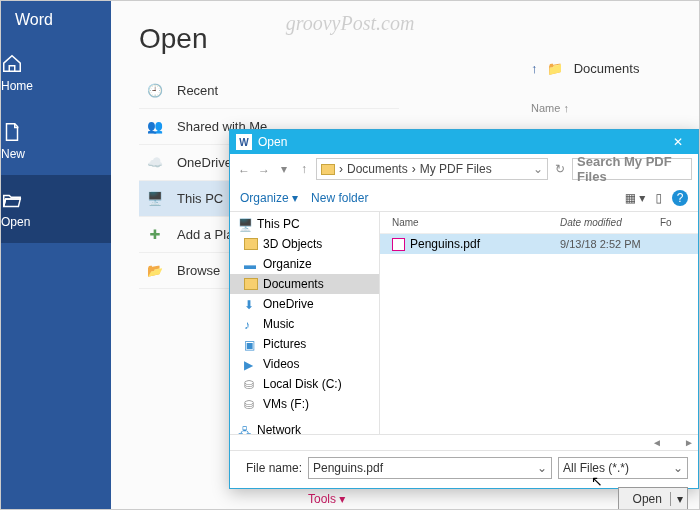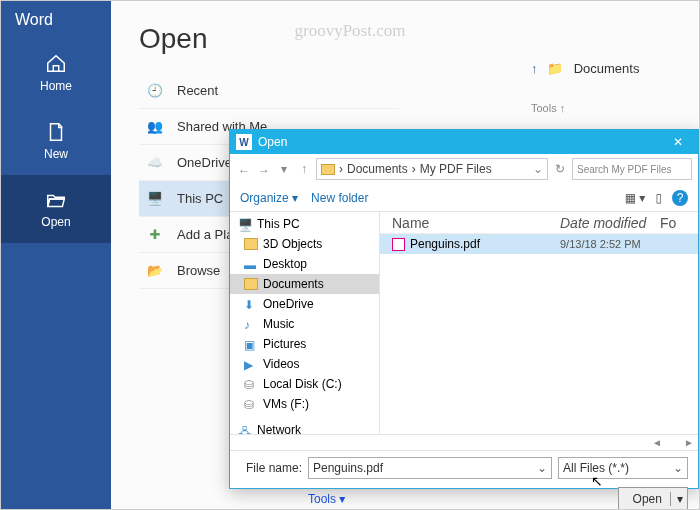--- a/index.html
+++ b/index.html
@@ -4,21 +4,21 @@
 <style>
   * { box-sizing: border-box; font-family: "Segoe UI", Arial, sans-serif; }
   body { margin: 0; width: 700px; height: 510px; overflow: hidden; background: #fff; position: relative; }
   .frame { width: 700px; height: 510px; border: 1px solid #ccc; position: relative; overflow: hidden; }
 
   
   .word-top { position: absolute; left: 0; top: 0; right: 0; height: 18px; background: #fafafa; }
   .word-top span { font-size: 11px; color: #888; }
   .sidebar { position: absolute; left: 0; top: 0; width: 110px; height: 510px; background: #2b579a; color: #fff; }
   .sidebar .brand { font-size: 16px; padding: 10px 14px; }
-  .nav-item { display: flex; flex-direction: column; align-items: center; padding: 14px 0; font-size: 12px; cursor: pointer; }
+  .nav-item { display: flex; flex-direction: column; padding: 14px 0; font-size: 12px; cursor: pointer; }
   .nav-item.selected { background: #1e3f73; }
   .nav-icon { width: 22px; height: 22px; margin-bottom: 4px; }
   .main { position: absolute; left: 110px; top: 0; right: 0; bottom: 0; background: #fbfbfb; padding: 22px 28px; }
   .main h1 { font-weight: 300; font-size: 28px; margin: 0 0 18px 0; color: #333; }
   .open-list { width: 260px; }
   .open-item { display: flex; align-items: center; height: 36px; font-size: 13px; color: #333; border-bottom: 1px solid #eee; padding-left: 6px; gap: 12px; cursor: pointer; }
   .open-item.selected { background: #d6e5f3; }
   .open-item .iconbox { width: 20px; height: 20px; display: flex; align-items: center; justify-content: center; }
   .right-col { position: absolute; left: 420px; top: 60px; }
   .right-col .up { display: flex; align-items: center; gap: 10px; font-size: 13px; color: #333; }
@@ -27,52 +27,52 @@
   
   .dialog { position: absolute; left: 228px; top: 128px; width: 470px; height: 360px; background: #fff; border: 1px solid #2fa7d8; box-shadow: 0 4px 16px rgba(0,0,0,0.25); }
   .titlebar { height: 24px; background: #1fb0e6; color: #fff; display: flex; align-items: center; font-size: 12px; }
   .titlebar .wicon { width: 16px; height: 16px; margin: 0 6px; background: #fff; display: flex; align-items: center; justify-content: center; color: #2b579a; font-size: 10px; font-weight: bold; }
   .titlebar .title { flex: 1; }
   .titlebar .x { width: 40px; text-align: center; cursor: pointer; }
   .addrbar { height: 30px; display: flex; align-items: center; padding: 0 6px; gap: 4px; font-size: 12px; color: #444; }
   .addrbar .navbtn { color: #888; width: 16px; text-align: center; cursor: pointer; }
   .addrbar .path { flex: 1; border: 1px solid #ccc; height: 22px; display: flex; align-items: center; padding: 0 4px; gap: 4px; }
   .addrbar .path .fld { width: 14px; height: 11px; background: #f7cf6e; border: 1px solid #caa53f; }
-  .addrbar .search { width: 120px; border: 1px solid #ccc; height: 22px; padding: 8px 4px; color: #888; font-size: 10px; display: flex; align-items: center; }
+  .addrbar .search { width: 120px; border: 1px solid #ccc; height: 22px; padding: 8px 4px; color: #888; font-size: 13px; display: flex; align-items: center; font-weight: bold; }
   .toolbar { height: 28px; border-bottom: 1px solid #e3e3e3; display: flex; align-items: center; padding: 0 10px; font-size: 12px; color: #1a6fb3; gap: 13px; }
   .toolbar .right { margin-left: auto; display: flex; gap: 10px; align-items: center; color: #555; }
   .toolbar .hbtn { cursor: pointer; }
   .body { display: flex; height: 222px; }
   .tree { width: 150px; border-right: 1px solid #e3e3e3; overflow: auto; font-size: 12px; padding: 2px 0; }
   .tree-item { display: flex; align-items: center; height: 20px; padding-left: 8px; gap: 5px; cursor: pointer; white-space: nowrap; }
   .tree-item.child { padding-left: 14px; }
   .tree-item.sel { background: #d8d8d8; }
   .tree-item .ticon { width: 14px; height: 12px; }
   .folder-ico { background: #f7cf6e; border: 1px solid #caa53f; }
   .list { flex: 1; font-size: 12px; }
-  .list-hdr { display: flex; height: 22px; align-items: center; border-bottom: 1px solid #eee; color: #555; font-size: 14px; }
+  .list-hdr { display: flex; height: 22px; align-items: center; border-bottom: 1px solid #eee; color: #555; font-size: 10px; }
   .list-hdr .c1 { width: 180px; padding-left: 12px; }
   .list-hdr .c2 { width: 100px; font-style: italic; }
   .list-row { display: flex; height: 20px; align-items: center; background: #cce6f7; cursor: pointer; }
   .list-row .c1 { width: 180px; padding-left: 12px; display: flex; gap: 5px; align-items: center; }
   .list-row .c2 { width: 100px; color: #555; font-size: 11px; }
   .list-row .pdficon { width: 13px; height: 13px; background: #fff; border: 1px solid #d08; }
   .scrollbar { height: 16px; border-top: 1px solid #e3e3e3; display: flex; justify-content: flex-end; align-items: center; padding: 0 4px; color: #888; font-size: 10px; }
   .footer { border-top: 1px solid #e3e3e3; padding: 6px 10px; font-size: 12px; color: #333; }
   .footer .row1 { display: flex; align-items: center; gap: 6px; margin-bottom: 8px; justify-content: space-between; }
   .footer .row1 .lbl { width: 62px; text-align: right; }
   .footer .row1 .fname { flex: 1; border: 1px solid #aaa; height: 22px; padding: 0 4px; display: flex; align-items: center; }
   .footer .row1 .filter { width: 130px; border: 1px solid #aaa; height: 22px; padding: 0 4px; display: flex; align-items: center; justify-content: space-between; }
   .footer .row2 { display: flex; align-items: center; justify-content: flex-end; gap: 8px; }
-  .footer .row2 .tools { margin-right: auto; margin-left: 68px; color: #1d4ed8; cursor: pointer; }
+  .footer .row2 .tools { margin-right: auto; margin-left: 68px; color: #be185d; cursor: pointer; }
   .btn { border: 1px solid #999; height: 24px; padding: 0 14px; background: #efefef; display: flex; align-items: center; cursor: pointer; font-size: 12px; }
   .btn.open { padding-right: 4px; }
   .btn.open .dd { border-left: 1px solid #999; padding-left: 6px; margin-left: 8px; }
 
-  .watermark { position: absolute; top: 20px; left: 50%; transform: translateX(-50%); font-family: Georgia, serif; font-size: 17px; color: rgba(0,0,0,0.18); pointer-events: none; }
+  .watermark { position: absolute; top: 11px; left: 50%; transform: translateX(-50%); font-family: Georgia, serif; font-size: 20px; color: rgba(0,0,0,0.18); font-style: italic; pointer-events: none; }
   .cursor { position: absolute; left: 590px; top: 472px; font-size: 14px; pointer-events: none; }
 </style>
 </head>
 <body>
 
 <div class="frame">
   <div class="word-top">
     <span style="position:absolute; left:50%; transform:translateX(-50%);">Word</span>
     <span style="position:absolute; right:14px; color:#aaa; font-size:10px;">Lori Kaufman</span>
   </div>
@@ -129,21 +129,21 @@
         <span class="iconbox">📂</span>
         <span>Browse</span>
       </div>
     </div>
     <div class="right-col">
       <div class="up">
         <span style="color:#2b579a;">↑</span>
         <span>📁</span>
         <span>Documents</span>
       </div>
-      <div class="hdr">Tools ↑</div>
+      <div class="hdr">Name ↑</div>
     </div>
   </div>
 
   <div class="dialog">
     <div class="titlebar">
       <div class="wicon">W</div>
       <div class="title">Open</div>
       <div class="x">✕</div>
     </div>
     <div class="addrbar">
@@ -176,21 +176,21 @@
         <div class="tree-item">
             <span class="ticon">🖥️</span>
             <span>This PC</span>
           </div>
         <div class="tree-item child">
             <span class="ticon folder-ico"></span>
             <span>3D Objects</span>
           </div>
         <div class="tree-item child">
             <span class="ticon" style="color:#3b8fd1;">▬</span>
-            <span>Desktop</span>
+            <span>Organize</span>
           </div>
         <div class="tree-item child sel">
             <span class="ticon folder-ico"></span>
             <span>Documents</span>
           </div>
         <div class="tree-item child">
             <span class="ticon" style="color:#3b8fd1;">⬇</span>
             <span>OneDrive</span>
           </div>
         <div class="tree-item child">

